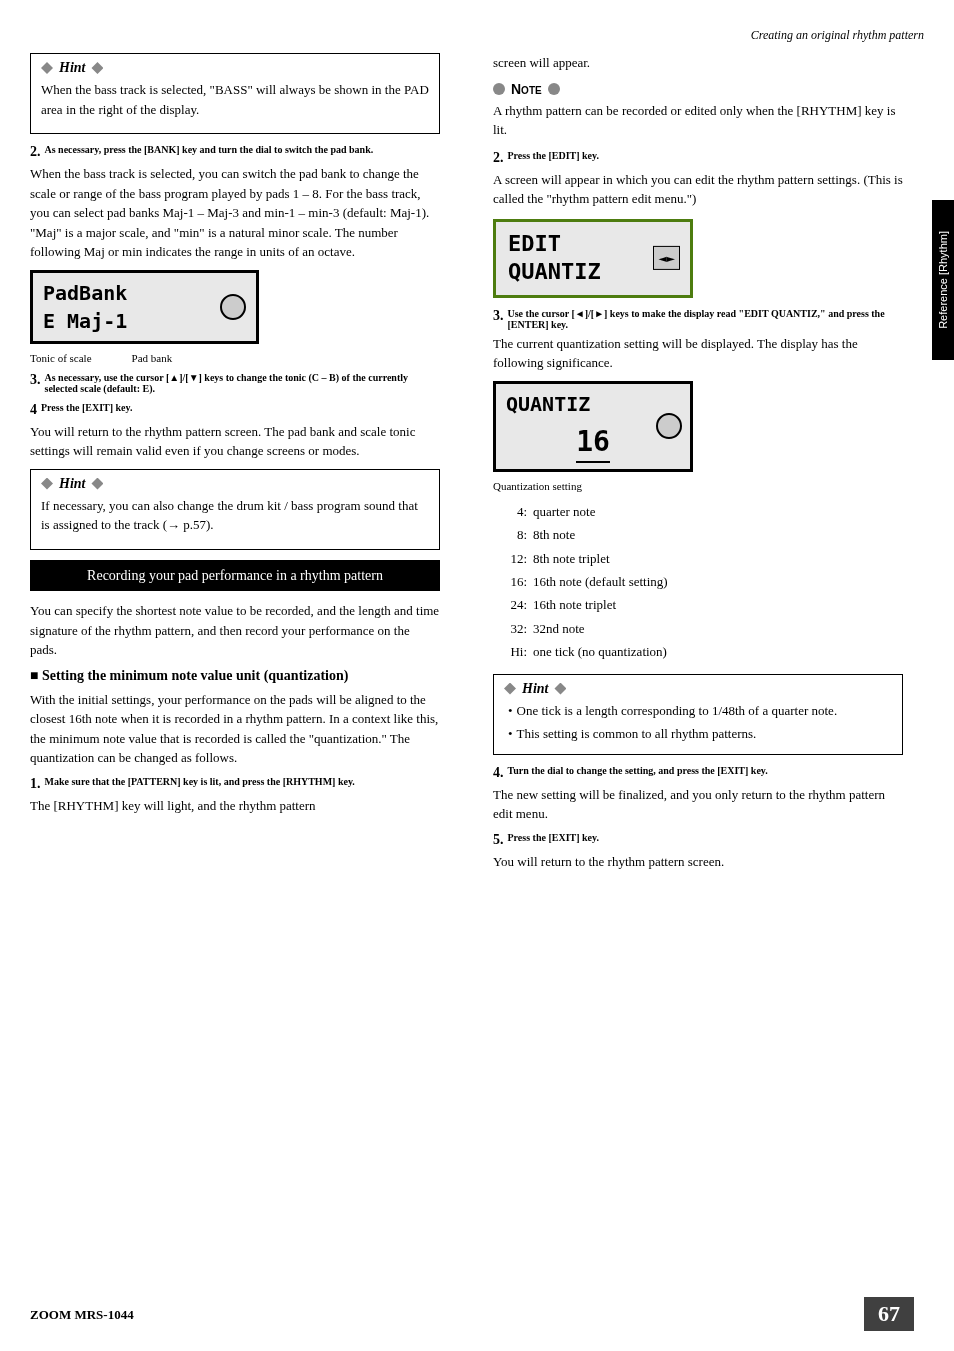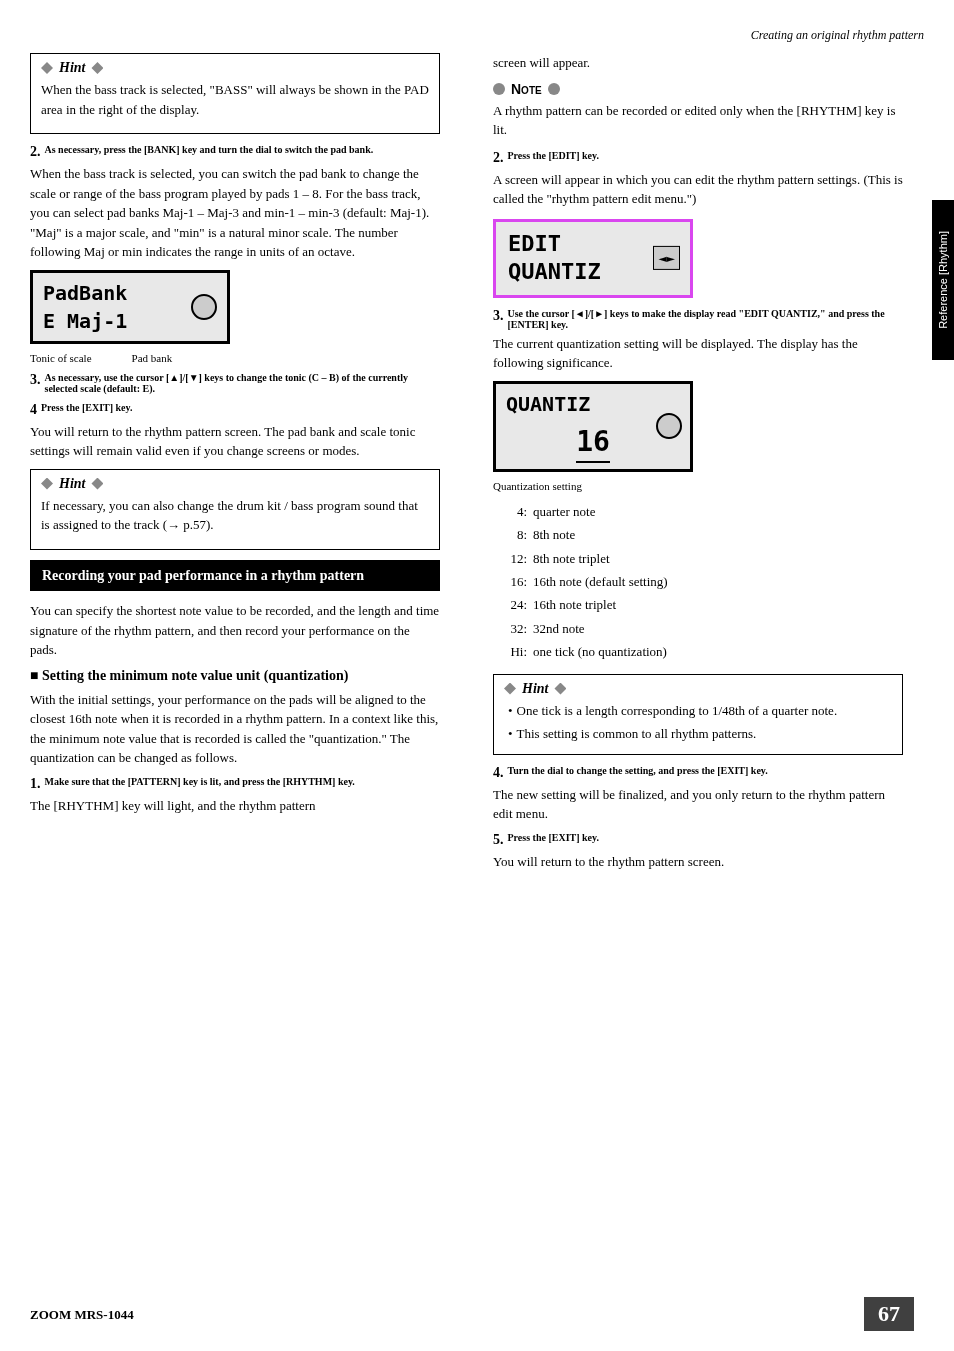--- a/index.html
+++ b/index.html
@@ -127,21 +127,21 @@
       font-size: 10px;
     }
 
     p {
       line-height: 1.5;
       margin-bottom: 8px;
     }
 
     
     .lcd-display {
-      border: 3px solid #d946ef;
+      border: 3px solid #4d7c0f;
       background: #e8e8e8;
       width: 200px;
       padding: 8px 12px;
       margin: 10px 0;
       font-family: monospace;
       font-size: 22px;
       font-weight: bold;
       line-height: 1.3;
       position: relative;
     }
@@ -154,21 +154,21 @@
       font-size: 14px;
       border: 1px solid #000;
       padding: 2px 4px;
       background: #ccc;
     }
 
     
     .padbank-display {
       border: 3px solid #000;
       background: #e8e8e8;
-      width: 200px;
+      width: 229px;
       padding: 6px 10px;
       margin: 8px 0;
       font-family: monospace;
       font-size: 20px;
       font-weight: bold;
       line-height: 1.4;
       position: relative;
     }
 
     .padbank-display .circle-btn {
@@ -194,24 +194,24 @@
       gap: 40px;
       font-size: 11px;
       margin-bottom: 8px;
     }
 
     
     .section-heading-box {
       background: #000;
       color: #fff;
       padding: 6px 12px;
-      font-weight: bold;
+      font-weight: normal;
       font-size: 14px;
       margin-bottom: 10px;
-      text-align: left;
+      text-align: center;
       line-height: 1.4;
     }
 
     
     .sub-heading {
       font-weight: bold;
       font-size: 14px;
       margin-bottom: 6px;
       display: flex;
       align-items: center;

